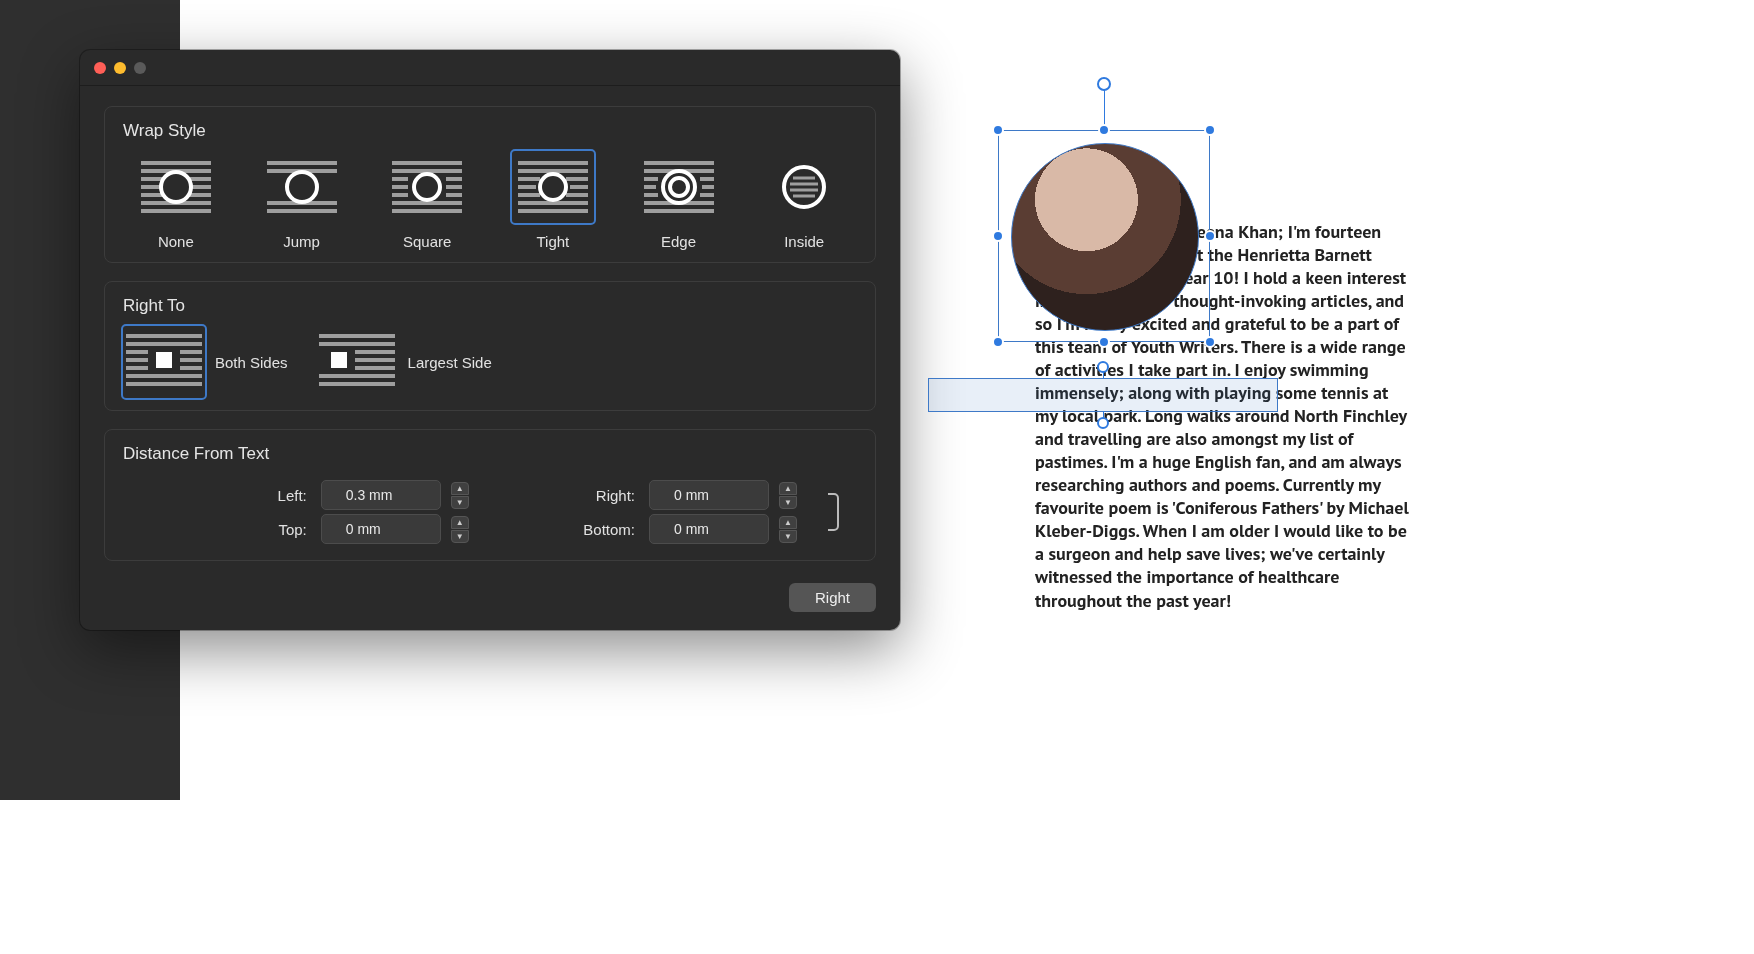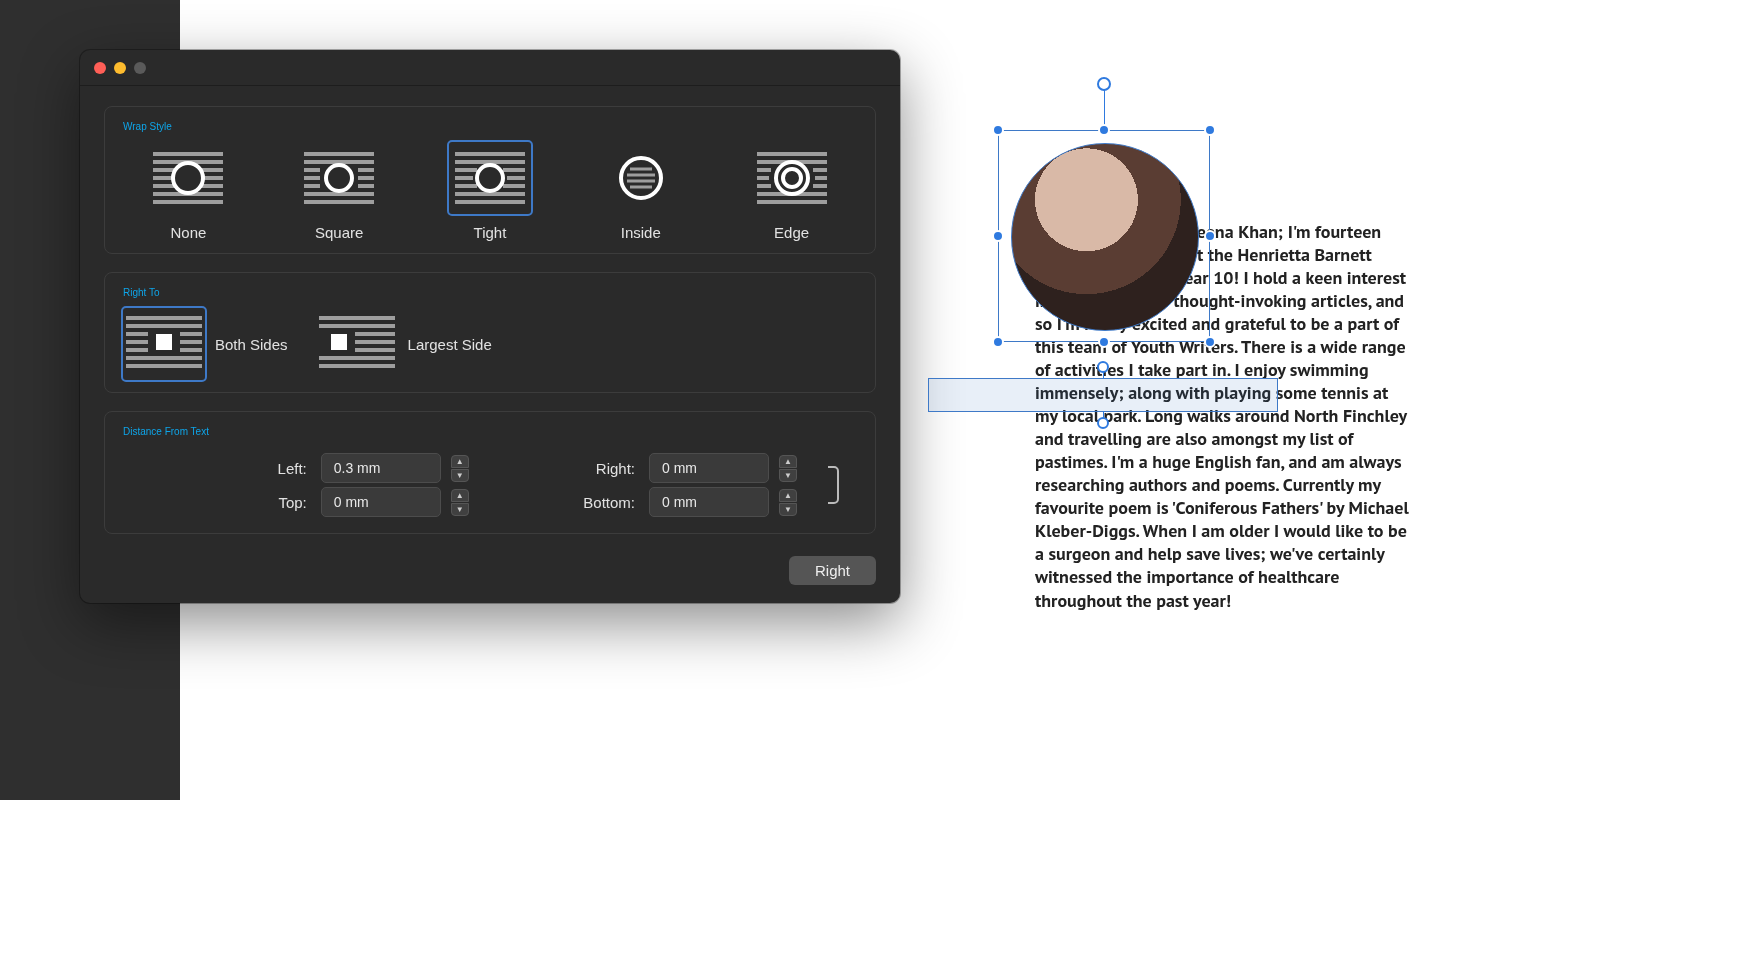--- a/index.html
+++ b/index.html
@@ -11,37 +11,37 @@
   .titlebar { display:flex; align-items:center; height:36px; padding:0 14px; border-bottom:1px solid #1d1d1d; }
   .traffic { display:flex; gap:8px; }
   .traffic span { width:12px; height:12px; border-radius:50%; display:block; }
   .tl-close { background:#ff5f57; }
   .tl-min   { background:#febc2e; }
   .tl-zoom  { background:#5a5a5a; }
   .title { flex:1; text-align:center; font-size:15px; font-weight:600; color:#e8e8e8; margin-left:-48px;}
   .dialog-body { padding:20px 24px 18px; }
 
   .panel { border:1px solid #3c3c3c; border-radius:8px; padding:14px 18px 12px; margin-bottom:18px; }
-  .panel-title { font-size:10px; color:#0ea5e9; margin-bottom:10px; }
+  .panel-title { font-size:17px; color:#e5e5e5; margin-bottom:10px; }
 
   .style-row { display:flex; justify-content:space-between; gap:20px; }
   .style-opt { flex:1; display:flex; flex-direction:column; align-items:center; gap:10px; cursor:pointer; }
   .style-opt .thumb { width:82px; height:72px; display:flex; align-items:center; justify-content:center; border-radius:3px; }
   .style-opt.selected .thumb { outline:2px solid #3e79c7; outline-offset:0; }
   .style-opt .lbl { font-size:15px; color:#e2e2e2; }
 
   .wrapto-row { display:flex; gap:28px; }
   .wrapto-opt { display:flex; flex-direction:row; align-items:center; gap:10px; cursor:pointer; }
   .wrapto-opt .thumb { width:82px; height:72px; display:flex; align-items:center; justify-content:center; border-radius:3px;}
   .wrapto-opt.selected .thumb { outline:2px solid #3e79c7; }
   .wrapto-opt .lbl { font-size:15px; color:#e2e2e2; }
 
   .dist-grid { display:grid; grid-template-columns:auto 120px 28px auto 120px 28px 30px; gap:4px 10px; align-items:center; padding:6px 10px 4px 60px;}
   .dist-label { text-align:right; font-size:15px; color:#e2e2e2; padding-right:4px;}
-  .dist-input { display:flex; align-items:center; background:#3a3a3a; border:1px solid #4c4c4c; border-radius:5px; height:30px; padding:0 12px; font-size:14px; color:#e8e8e8; }
+  .dist-input { display:flex; align-items:center; background:#3a3a3a; border:1px solid #4c4c4c; border-radius:5px; height:30px; padding:0 24px; font-size:14px; color:#e8e8e8; }
   .stepper { display:flex; flex-direction:column; justify-content:center; gap:1px; }
   .stepper span { width:18px; height:13px; background:#404040; border:1px solid #555; display:flex; align-items:center; justify-content:center; font-size:8px; color:#ccc; cursor:pointer; }
   .stepper span:first-child{border-radius:4px 4px 0 0;}
   .stepper span:last-child{border-radius:0 0 4px 4px;}
   .link-icon { grid-row:1 / span 2; grid-column:7; display:flex; align-items:center; justify-content:center; color:#bbb;}
   .footer { display:flex; justify-content:flex-end; padding-top:4px;}
   .close-btn { background:#555; color:#eee; border:none; border-radius:6px; padding:6px 26px; font-size:15px; cursor:pointer; }
 
   
   .doc { position:absolute; left:1035px; top:220px; width:380px; font-family:"PT Sans","Segoe UI",sans-serif; font-weight:600; font-size:18px; line-height:1.28; color:#222; }
@@ -98,20 +98,34 @@
               </svg>
             </div>
           <div class="lbl">None</div>
         </div>
         <div class="style-opt">
           <div class="thumb">
               <svg width="70" height="60">
                 <g stroke="#9e9e9e" stroke-width="4">
                   <line x1="0" y1="6" x2="70" y2="6"></line>
                   <line x1="0" y1="14" x2="70" y2="14"></line>
+                  <line x1="0" y1="46" x2="70" y2="46"></line>
+                  <line x1="0" y1="54" x2="70" y2="54"></line>
+                </g>
+                <circle cx="35" cy="30" r="15" fill="none" stroke="#fff" stroke-width="4"></circle>
+              </svg>
+            </div>
+          <div class="lbl">Jump</div>
+        </div>
+        <div class="style-opt">
+          <div class="thumb">
+              <svg width="70" height="60">
+                <g stroke="#9e9e9e" stroke-width="4">
+                  <line x1="0" y1="6" x2="70" y2="6"></line>
+                  <line x1="0" y1="14" x2="70" y2="14"></line>
                   <line x1="0" y1="22" x2="16" y2="22"></line>
                   <line x1="54" y1="22" x2="70" y2="22"></line>
                   <line x1="0" y1="30" x2="16" y2="30"></line>
                   <line x1="54" y1="30" x2="70" y2="30"></line>
                   <line x1="0" y1="38" x2="16" y2="38"></line>
                   <line x1="54" y1="38" x2="70" y2="38"></line>
                   <line x1="0" y1="46" x2="70" y2="46"></line>
                   <line x1="0" y1="54" x2="70" y2="54"></line>
                 </g>
                 <circle cx="35" cy="30" r="13" fill="none" stroke="#fff" stroke-width="4"></circle>
@@ -131,55 +145,55 @@
                   <line x1="52" y1="30" x2="70" y2="30"></line>
                   <line x1="0" y1="38" x2="22" y2="38"></line>
                   <line x1="48" y1="38" x2="70" y2="38"></line>
                   <line x1="0" y1="46" x2="70" y2="46"></line>
                   <line x1="0" y1="54" x2="70" y2="54"></line>
                 </g>
                 <circle cx="35" cy="30" r="13" fill="none" stroke="#fff" stroke-width="4"></circle>
               </svg>
             </div>
           <div class="lbl">Tight</div>
+        </div>
+        <div class="style-opt">
+          <div class="thumb">
+              <svg width="70" height="60">
+                <g stroke="#9e9e9e" stroke-width="4">
+                  <line x1="0" y1="6" x2="70" y2="6"></line>
+                  <line x1="0" y1="14" x2="70" y2="14"></line>
+                  <line x1="0" y1="22" x2="14" y2="22"></line>
+                  <line x1="56" y1="22" x2="70" y2="22"></line>
+                  <line x1="0" y1="30" x2="12" y2="30"></line>
+                  <line x1="58" y1="30" x2="70" y2="30"></line>
+                  <line x1="0" y1="38" x2="14" y2="38"></line>
+                  <line x1="56" y1="38" x2="70" y2="38"></line>
+                  <line x1="0" y1="46" x2="70" y2="46"></line>
+                  <line x1="0" y1="54" x2="70" y2="54"></line>
+                </g>
+                <circle cx="35" cy="30" r="16" fill="none" stroke="#fff" stroke-width="4"></circle>
+                <circle cx="35" cy="30" r="9" fill="none" stroke="#fff" stroke-width="4"></circle>
+              </svg>
+            </div>
+          <div class="lbl">Edge</div>
         </div>
         <div class="style-opt">
           <div class="thumb">
               <svg width="50" height="50">
                 <circle cx="25" cy="25" r="20" fill="none" stroke="#fff" stroke-width="4"></circle>
                 <g stroke="#9e9e9e" stroke-width="3">
                   <line x1="14" y1="16" x2="36" y2="16"></line>
                   <line x1="11" y1="22" x2="39" y2="22"></line>
                   <line x1="11" y1="28" x2="39" y2="28"></line>
                   <line x1="14" y1="34" x2="36" y2="34"></line>
                 </g>
               </svg>
             </div>
           <div class="lbl">Inside</div>
-        </div>
-        <div class="style-opt">
-          <div class="thumb">
-              <svg width="70" height="60">
-                <g stroke="#9e9e9e" stroke-width="4">
-                  <line x1="0" y1="6" x2="70" y2="6"></line>
-                  <line x1="0" y1="14" x2="70" y2="14"></line>
-                  <line x1="0" y1="22" x2="14" y2="22"></line>
-                  <line x1="56" y1="22" x2="70" y2="22"></line>
-                  <line x1="0" y1="30" x2="12" y2="30"></line>
-                  <line x1="58" y1="30" x2="70" y2="30"></line>
-                  <line x1="0" y1="38" x2="14" y2="38"></line>
-                  <line x1="56" y1="38" x2="70" y2="38"></line>
-                  <line x1="0" y1="46" x2="70" y2="46"></line>
-                  <line x1="0" y1="54" x2="70" y2="54"></line>
-                </g>
-                <circle cx="35" cy="30" r="16" fill="none" stroke="#fff" stroke-width="4"></circle>
-                <circle cx="35" cy="30" r="9" fill="none" stroke="#fff" stroke-width="4"></circle>
-              </svg>
-            </div>
-          <div class="lbl">Edge</div>
         </div>
       </div>
     </div>
 
     <div class="panel">
       <div class="panel-title">Right To</div>
       <div class="wrapto-row">
         <div class="wrapto-opt selected">
           <div class="thumb">
               <svg width="76" height="64">

